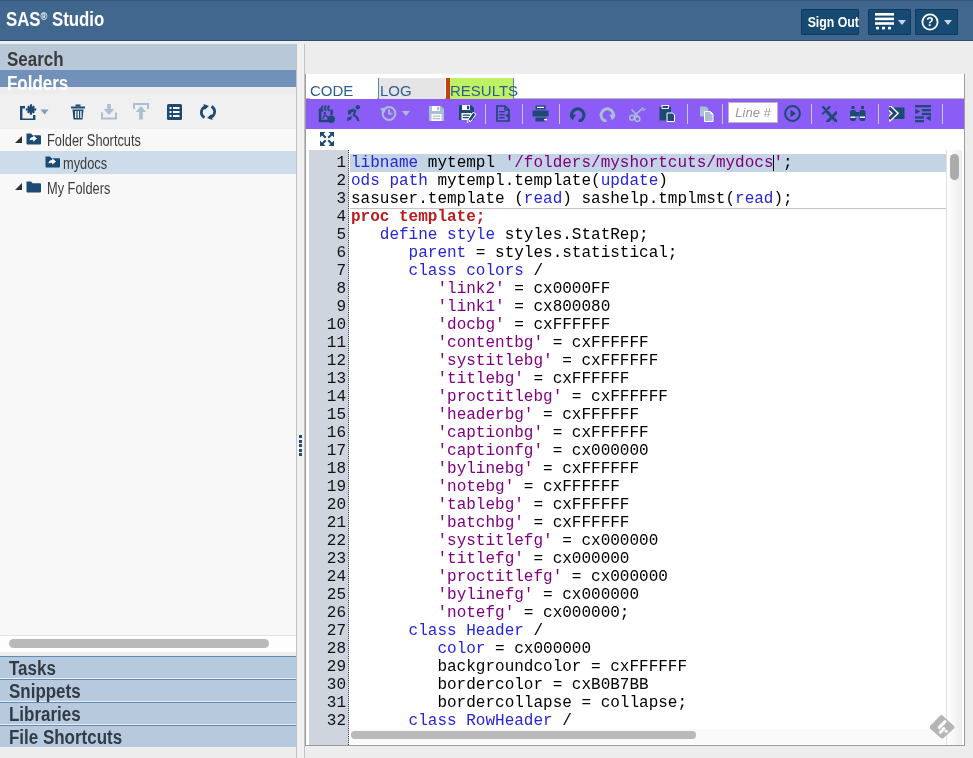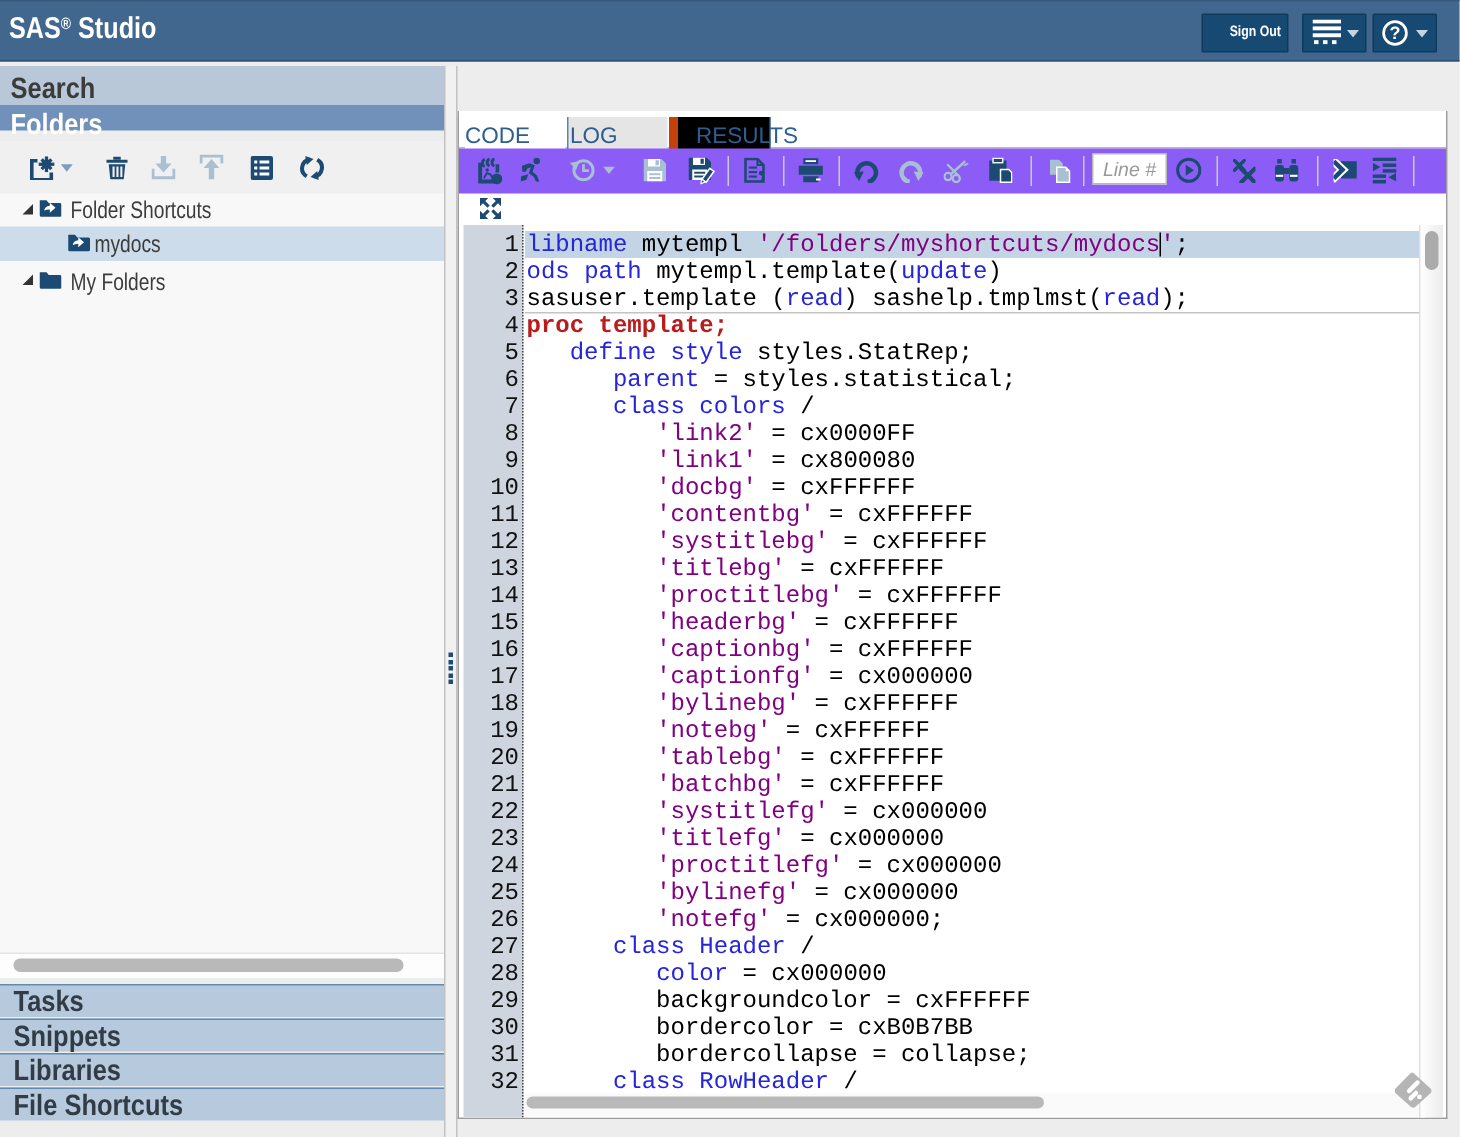--- a/index.html
+++ b/index.html
@@ -1,21 +1,21 @@
 <!DOCTYPE html>
 <html><head><meta charset="utf-8"><style>
 *{margin:0;padding:0;box-sizing:border-box;}
 html,body{width:973px;height:758px;overflow:hidden;font-family:"Liberation Sans",sans-serif;background:#EDEDED;}
 .hdrtxt{display:inline-block;transform:scaleX(0.87);transform-origin:left center;}
 .abs{position:absolute;}
 #topbar{position:absolute;left:0;top:0;width:973px;height:41px;background:#42678F;border-top:1px solid #37587A;border-bottom:1px solid #2C4F70;}
 #title{position:absolute;left:6px;top:8px;color:#FFF;font-size:20px;font-weight:bold;transform:scaleX(0.84);transform-origin:0 0;white-space:nowrap;}
 #title sup{font-size:11px;vertical-align:6px;}
 .tbbtn{position:absolute;top:9px;height:26px;background:#174A73;border:1px solid #0E3A5C;border-radius:1px;color:#FFF;}
-#signout{left:801px;width:58px;font-size:10px;font-weight:bold;text-align:right;line-height:24px;white-space:nowrap;transform-origin:center center;}
+#signout{left:801px;width:58px;font-size:15px;font-weight:bold;text-align:right;line-height:24px;white-space:nowrap;transform-origin:center center;}
 #menubtn{left:868px;width:43px;}
 #helpbtn{left:915px;width:43px;}
 
 #searchhdr{position:absolute;left:0;top:44px;width:296px;height:26px;background:#B9C8D9;color:#3B3B3B;font-size:19.5px;font-weight:bold;line-height:26px;padding:2px 0 0 7px;}
 #foldershdr{position:absolute;left:0;top:70px;width:296px;height:17px;background:#7291BA;color:#FFF;font-size:19.5px;font-weight:bold;line-height:23px;padding:2px 0 0 7px;}
 #lefttoolbar{position:absolute;left:0;top:94px;width:296px;height:35px;background:#F0F0F0;}
 #tree{position:absolute;left:0;top:129px;width:296px;height:506px;background:#F8F8F8;}
 .trow{position:absolute;left:0;width:296px;height:23px;font-size:16px;color:#3C3C3C;}
 .trow .lbl{transform:scaleX(0.8);transform-origin:0 0;white-space:nowrap;}
 .trow .lbl{position:absolute;top:3px;}
@@ -27,21 +27,21 @@
 
 #doctab{position:absolute;left:305px;top:47px;width:151px;height:28px;background:#FFF;border:1px solid #9C9C9C;border-bottom:none;margin-top:32px;}
 #doctab .txt{position:absolute;left:26px;top:6px;font-size:14px;color:#3F3F3F;white-space:nowrap;transform:scaleX(0.88);transform-origin:0 0;}
 #doctab .x{position:absolute;left:135px;top:5px;font-size:12.5px;color:#8D9BA6;font-weight:bold;}
 #panel{position:absolute;left:305px;top:74px;width:660px;height:672px;background:#FFF;border:1px solid #9C9C9C;border-top:none;overflow:hidden;}
 
 #tabrow{position:absolute;left:0;top:4px;width:658px;height:21px;border-bottom:1px solid #B9B9B9;}
 .ttab{position:absolute;top:0;height:28px;font-size:15px;color:#2D5E90;letter-spacing:0px;line-height:25px;}
 #tabCODE{left:4px;width:67px;background:#FFF;height:22px;padding-left:0px;}
 #tabLOG{left:72px;width:67px;background:#E5E5E5;border-left:1px solid #5F83A3;padding-left:1px;}
-#tabRES{left:140px;width:68px;background:#000000;border-left:6px solid #c2410c;border-right:1px solid #5F83A3;padding-left:12px;}
+#tabRES{left:140px;width:68px;background:#bef264;border-left:4px solid #c2410c;border-right:1px solid #5F83A3;padding-left:0px;}
 #toolbar{position:absolute;left:0;top:25px;width:658px;height:30px;background:#8b5cf6;}
 .sep{position:absolute;top:5px;width:1px;height:20px;background:#C9C9C9;}
 #lineno{position:absolute;left:422px;top:3px;width:50px;height:21px;border:1px solid #B9B9B9;background:#FFF;color:#999;font-style:italic;font-size:13px;text-align:center;line-height:19px;}
 
 #editor{position:absolute;left:3px;top:76px;width:641px;height:654px;background:#FFF;}
 #gutter{position:absolute;left:0;top:0;width:40px;height:603px;background:#CFD5DE;border-right:1px dotted #444;}
 #gutter pre{font-family:"Liberation Mono",monospace;font-size:16px;letter-spacing:0;line-height:18px;text-align:right;padding:4px 2px 0 0;color:#111;}
 #code{position:absolute;left:41px;top:0;width:596px;height:603px;overflow:hidden;}
 #code pre{position:absolute;left:1px;top:4px;font-family:"Liberation Mono",monospace;font-size:16px;letter-spacing:0;line-height:18px;color:#000;white-space:pre;}
 #selrow{position:absolute;left:41px;top:4px;width:596px;height:18px;background:#C3D4E4;}

